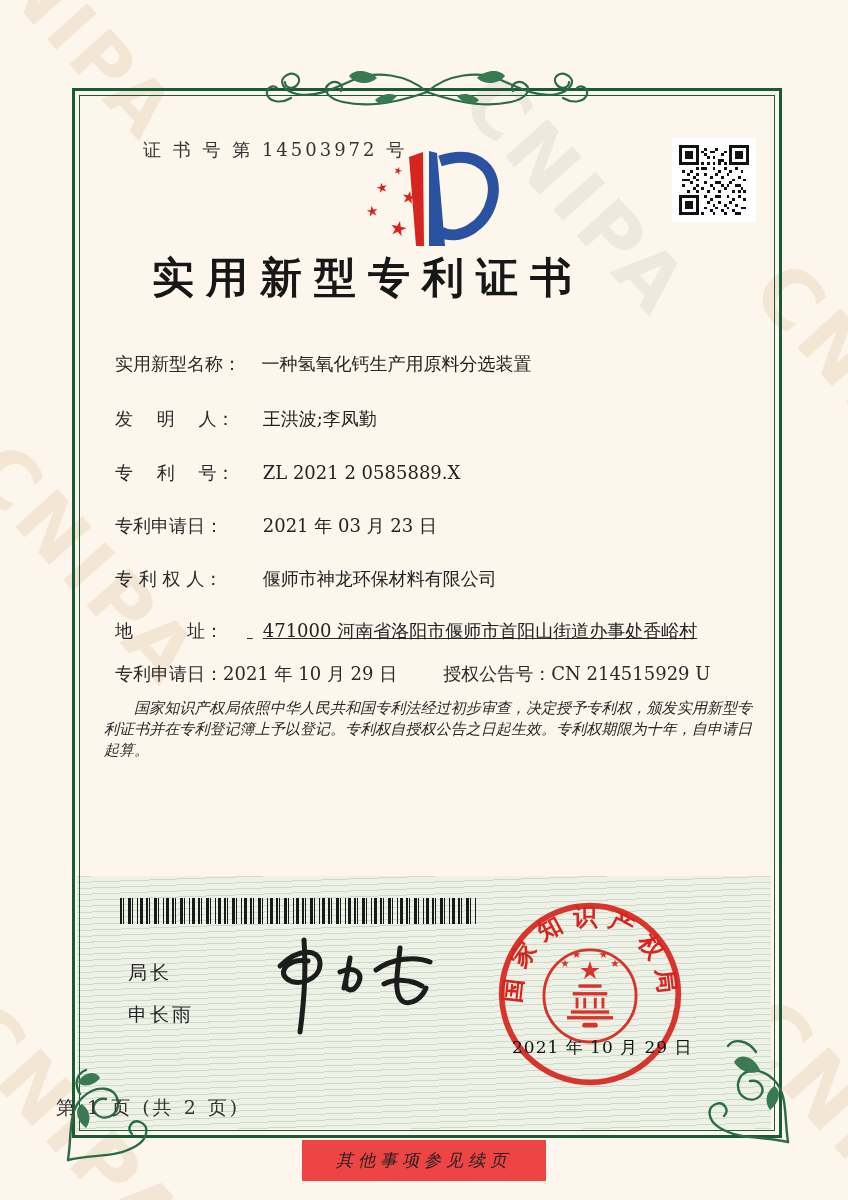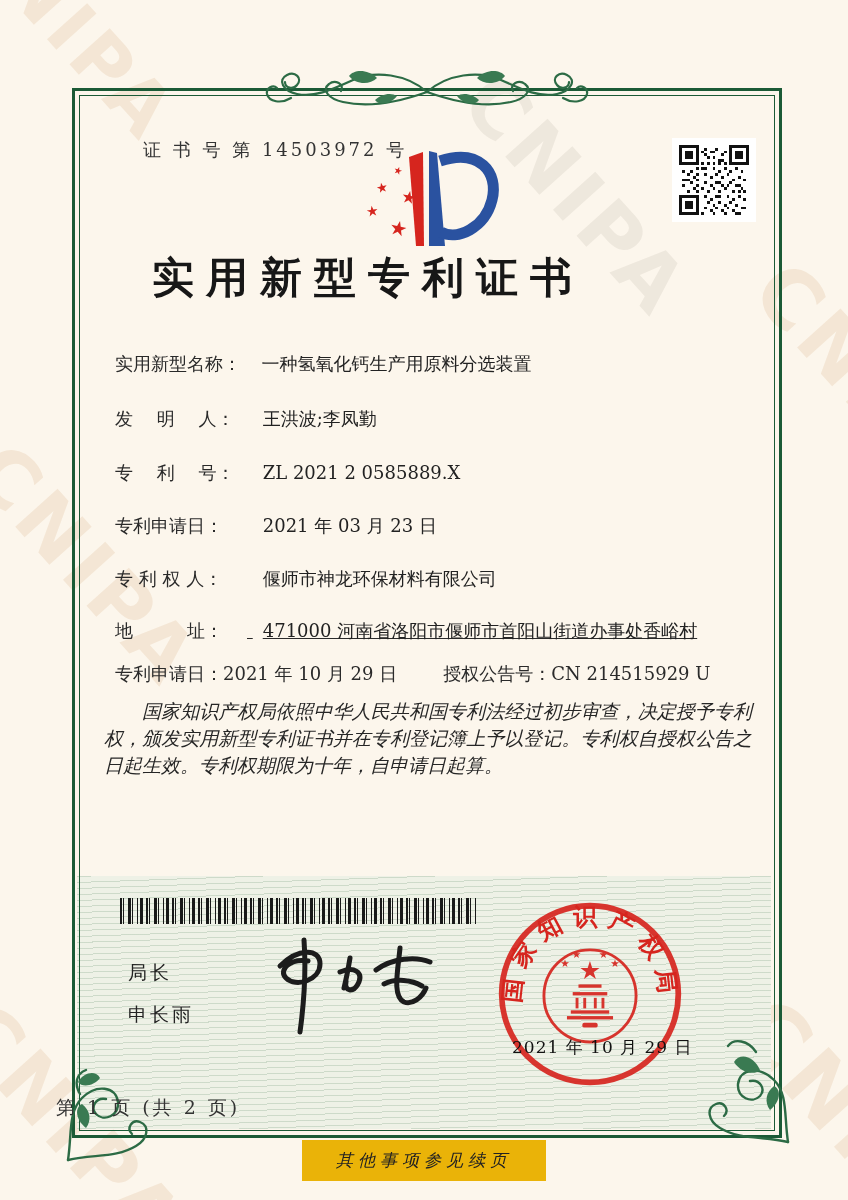--- a/index.html
+++ b/index.html
@@ -69,21 +69,21 @@
   .frow{position:absolute;left:0;font-size:18px;white-space:nowrap;}
   .frow .lbl{display:inline-block;min-width:132px;color:#2a2a2a;}
   .frow .val{margin-left:10px;color:#222;}
   .r0{top:0px;font-family:Liberation Serif, serif;}  .r1{top:55px;} .r2{top:109px;} .r3{top:162px;}
   .r4{top:215px;} .r5{top:267px;text-decoration:underline;}
   .grant-row{position:absolute;left:115px;top:662px;font-size:18px;white-space:nowrap;}
   .grant-row .pair2{margin-left:46px;}
   
   .body-text{
     position:absolute;left:104px;top:698px;width:648px;
-    font-size:19px;line-height:27px;color:#262626;
+    font-size:15px;line-height:21px;color:#262626;
     font-style:italic;text-align:justify;
   }
   .body-text p{margin:0;text-indent:2em;}
   
   .barcode{
     position:absolute;left:120px;top:898px;width:358px;height:26px;
     background:repeating-linear-gradient(90deg,
       #191919 0 2px, transparent 2px 3px,
       #191919 3px 4px, transparent 4px 8px,
       #191919 8px 11px, transparent 11px 12px,
@@ -104,21 +104,21 @@
     font-size:17px;letter-spacing:1px;color:#111;text-align:center;white-space:nowrap;
   }
   .page-info{
     position:absolute;left:56px;top:1095px;width:704px;text-align:left;
     font-size:19px;letter-spacing:3px;color:#333;
   }
   .continuation{
     position:absolute;left:0;top:1140px;width:848px;text-align:center;
   }
   .continuation span{
-    display:inline-block;background:#eab308;padding:9px 34px;
+    display:inline-block;background:#ef4444;padding:9px 34px;
     font-size:17px;letter-spacing:5px;color:#222;font-style:italic;
   }
 </style>
 </head>
 <body>
 
 <div class="page">
 
   <div class="wm tan wm1">CNIPA</div>
   <div class="wm gray wm2">CNIPA</div>

